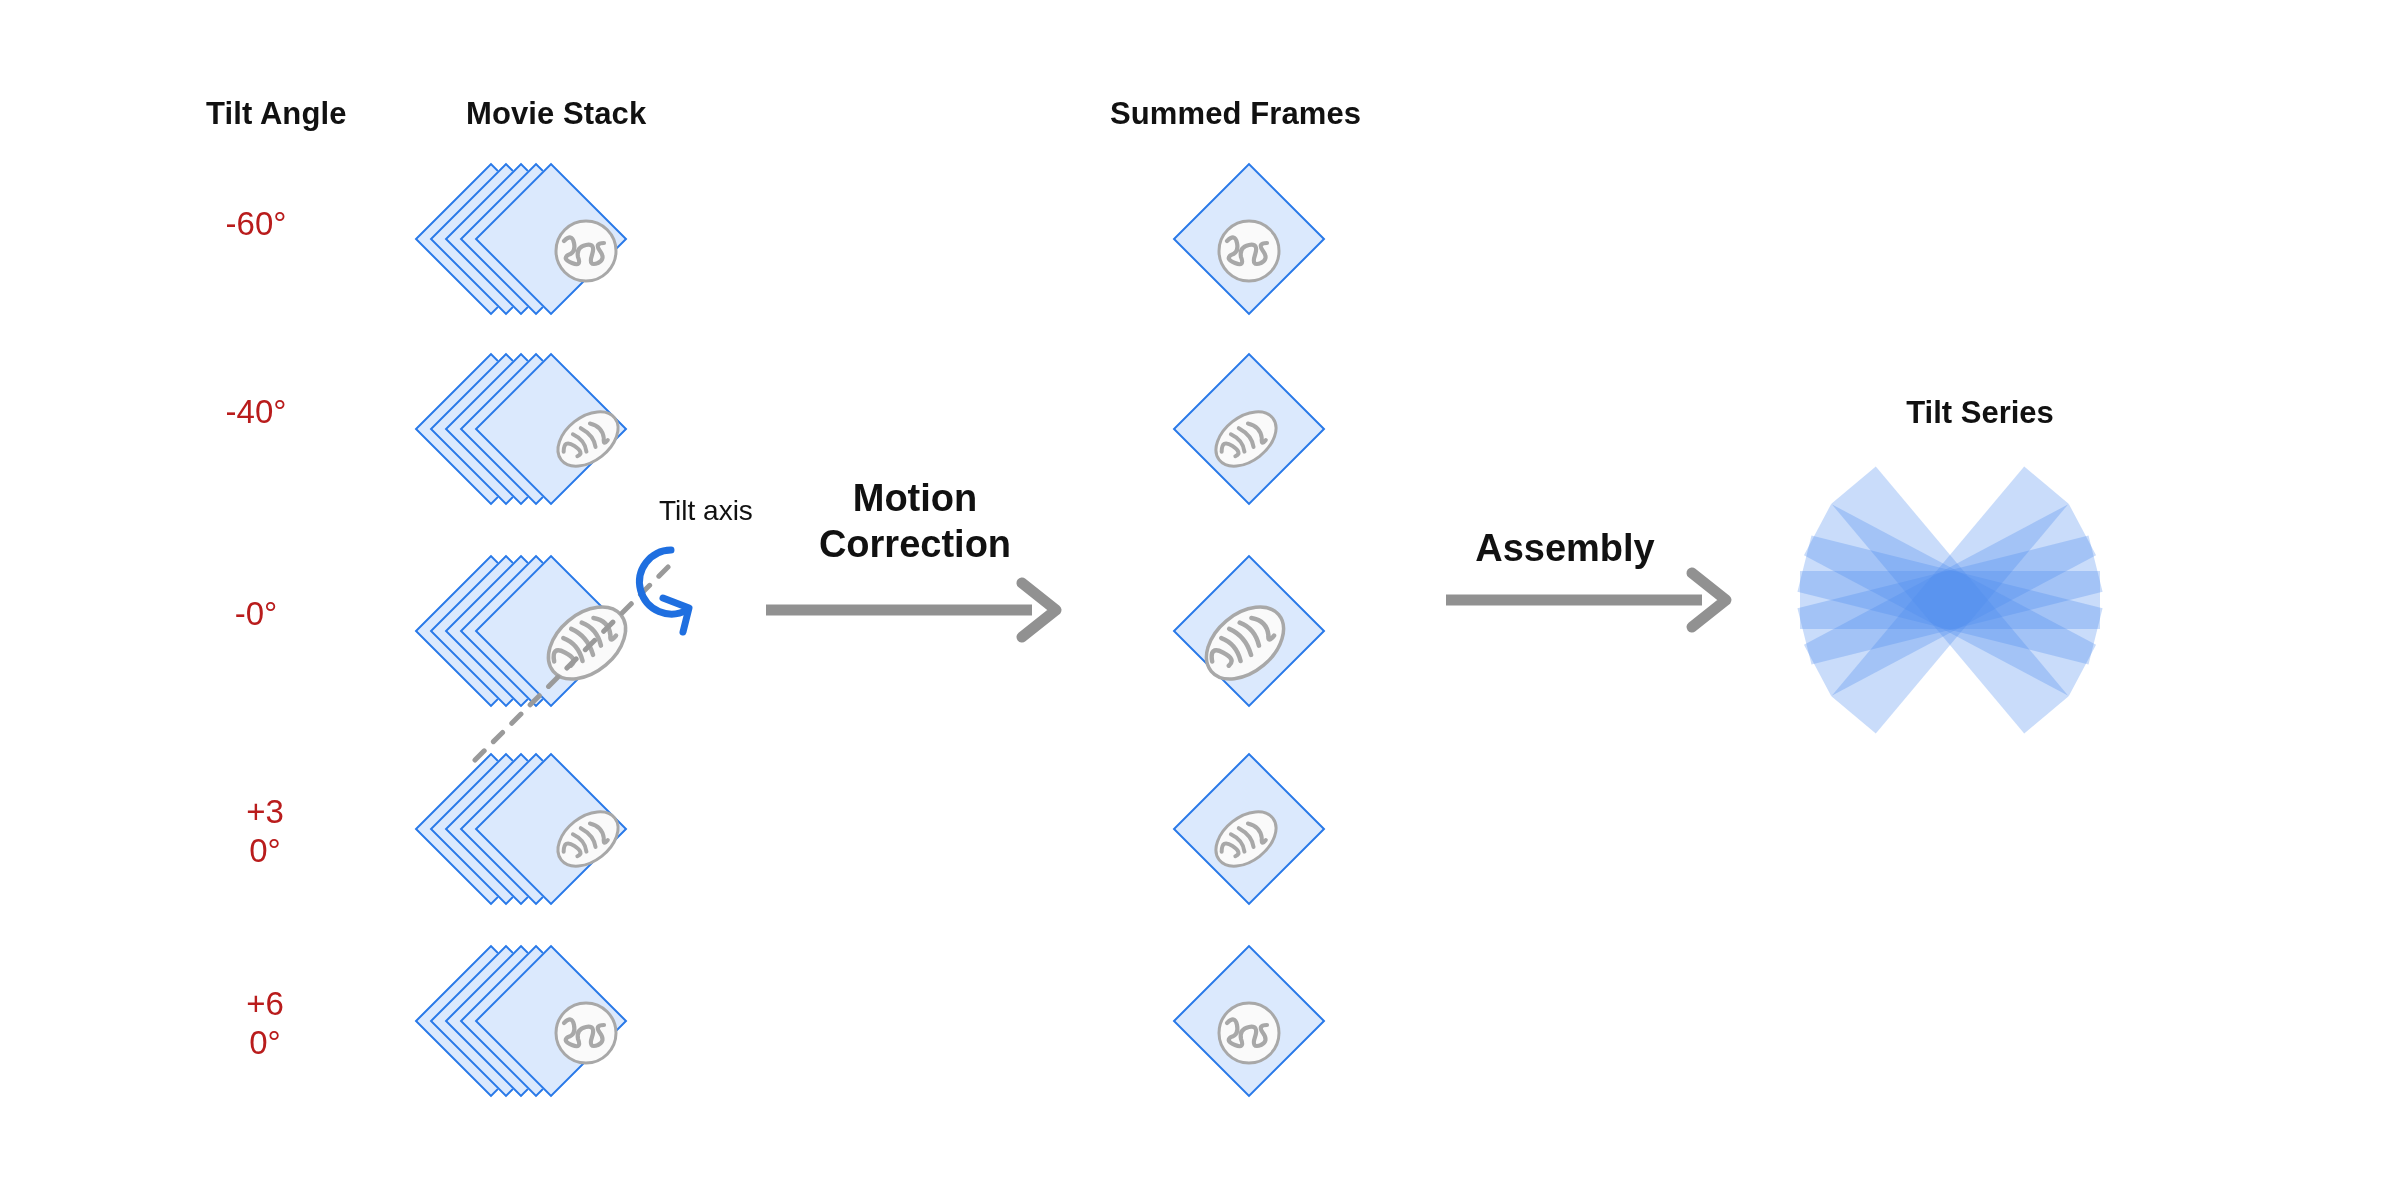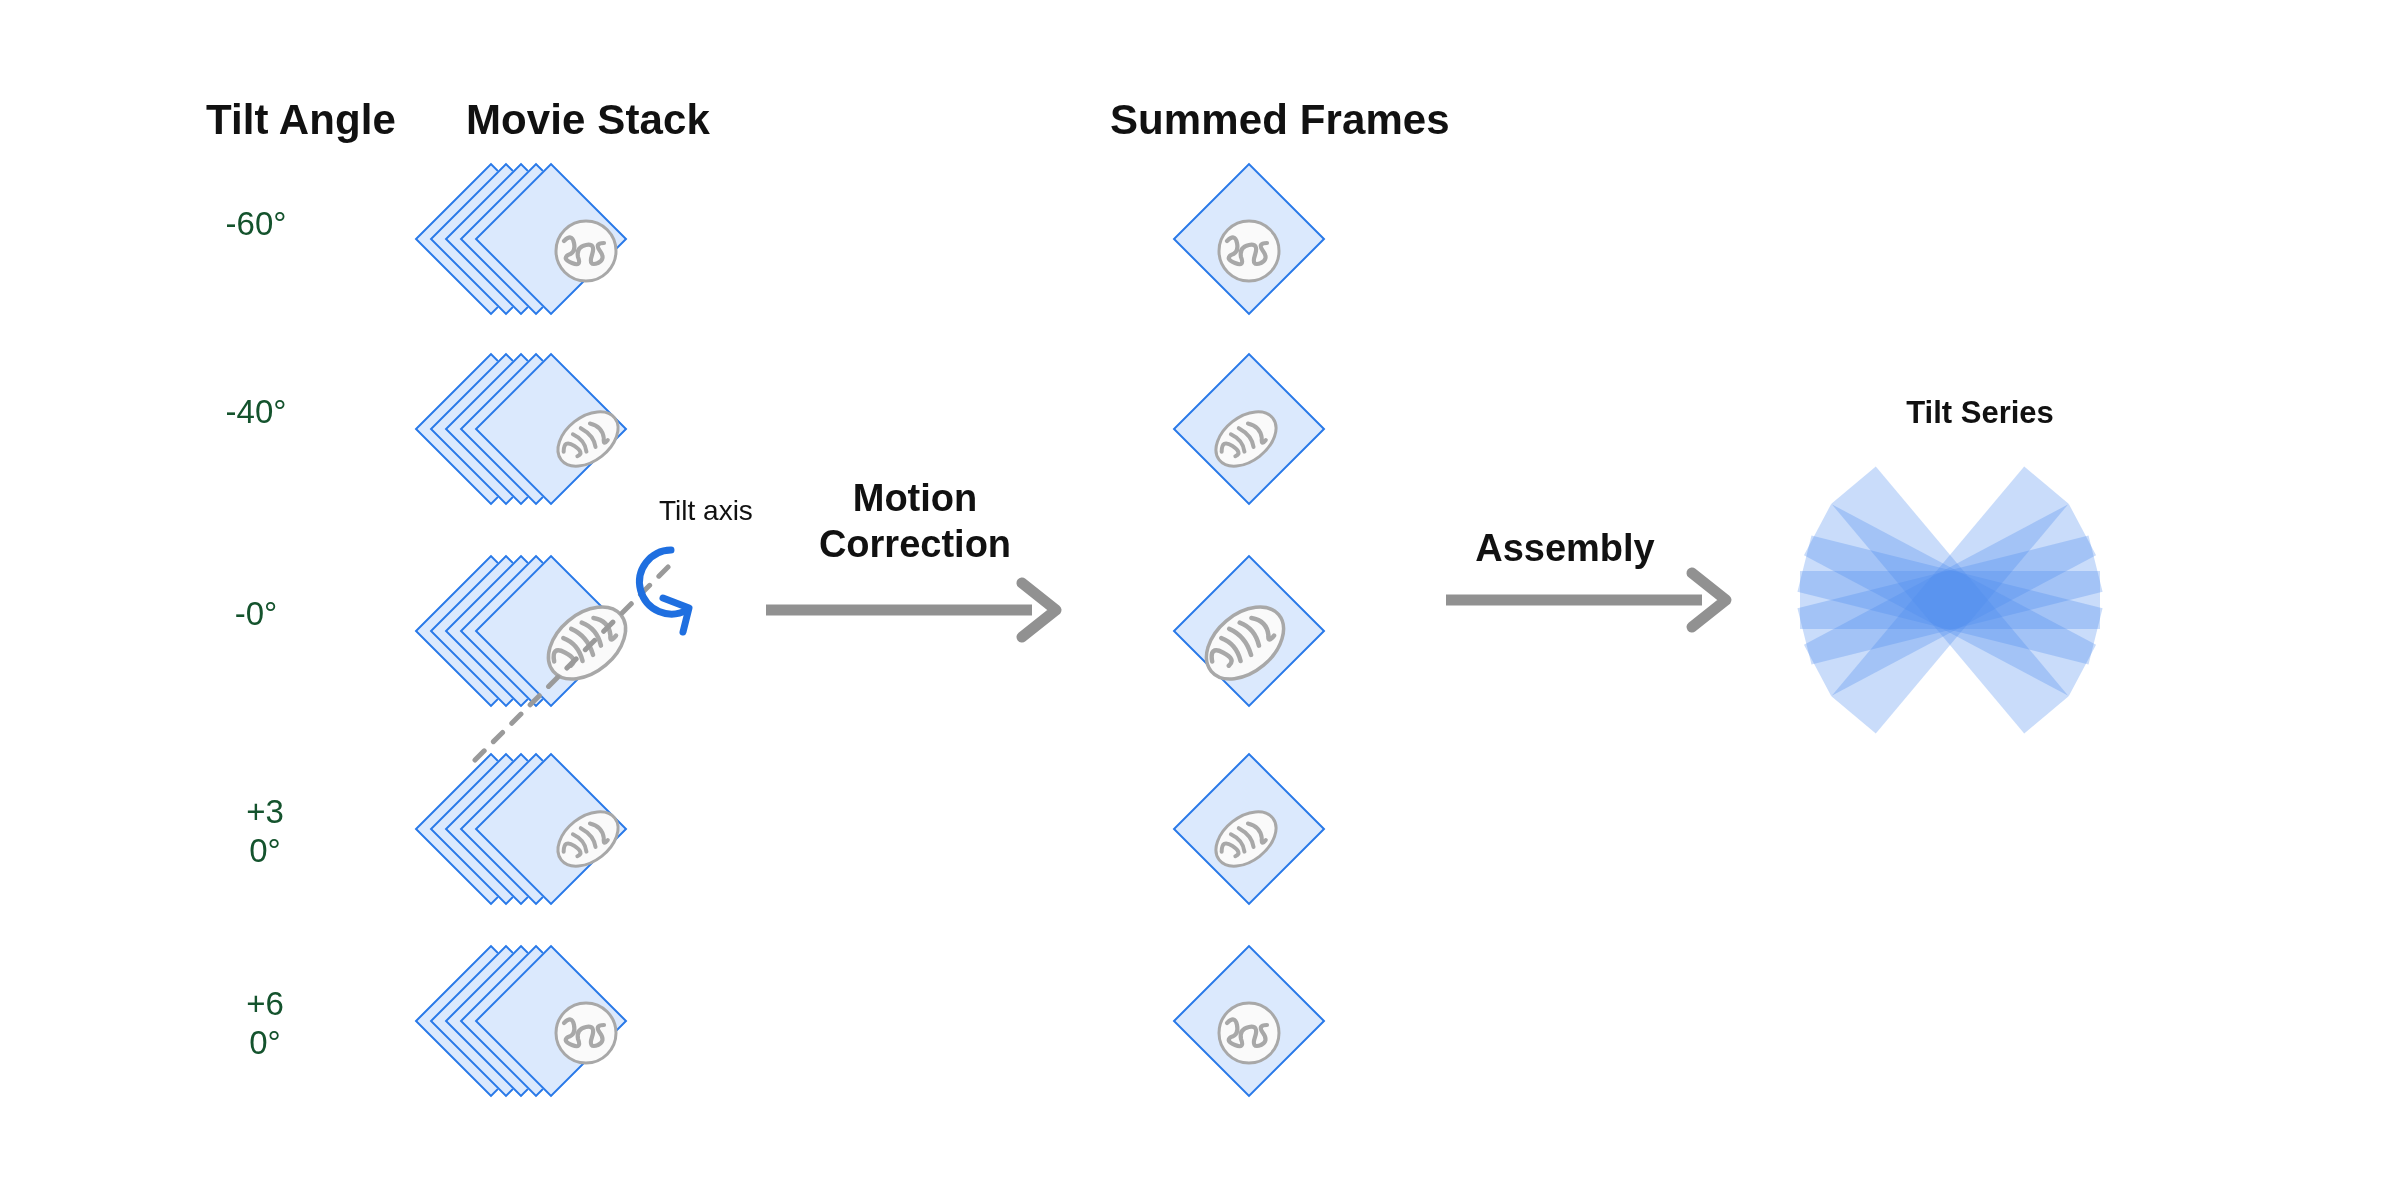--- a/index.html
+++ b/index.html
@@ -12,37 +12,37 @@
   }
   #stage {
     position: relative;
     width: 2400px; height: 1200px;
     background: #ffffff;
   }
 
   
   .col-header {
     position: absolute;
-    font-size: 42px;
+    font-size: 31px;
     font-weight: bold;
     color: #111111;
     white-space: nowrap;
     letter-spacing: 0.1px;
   }
   #hdr-tilt-angle   { left: 206px;  top: 96px; }
   #hdr-movie-stack  { left: 466px;  top: 96px; }
   #hdr-summed       { left: 1110px; top: 96px; }
 
   
   .angle-label {
     position: absolute;
     width: 120px;
     text-align: center;
     font-size: 33px;
-    color: #14532d;
+    color: #b91c1c;
     line-height: 1.18;
     word-break: break-all;
   }
 
   
   .diamond {
     position: absolute;
     background: #dbe9fd;
     border: 2.5px solid #2979e8;
     transform: rotate(45deg);

